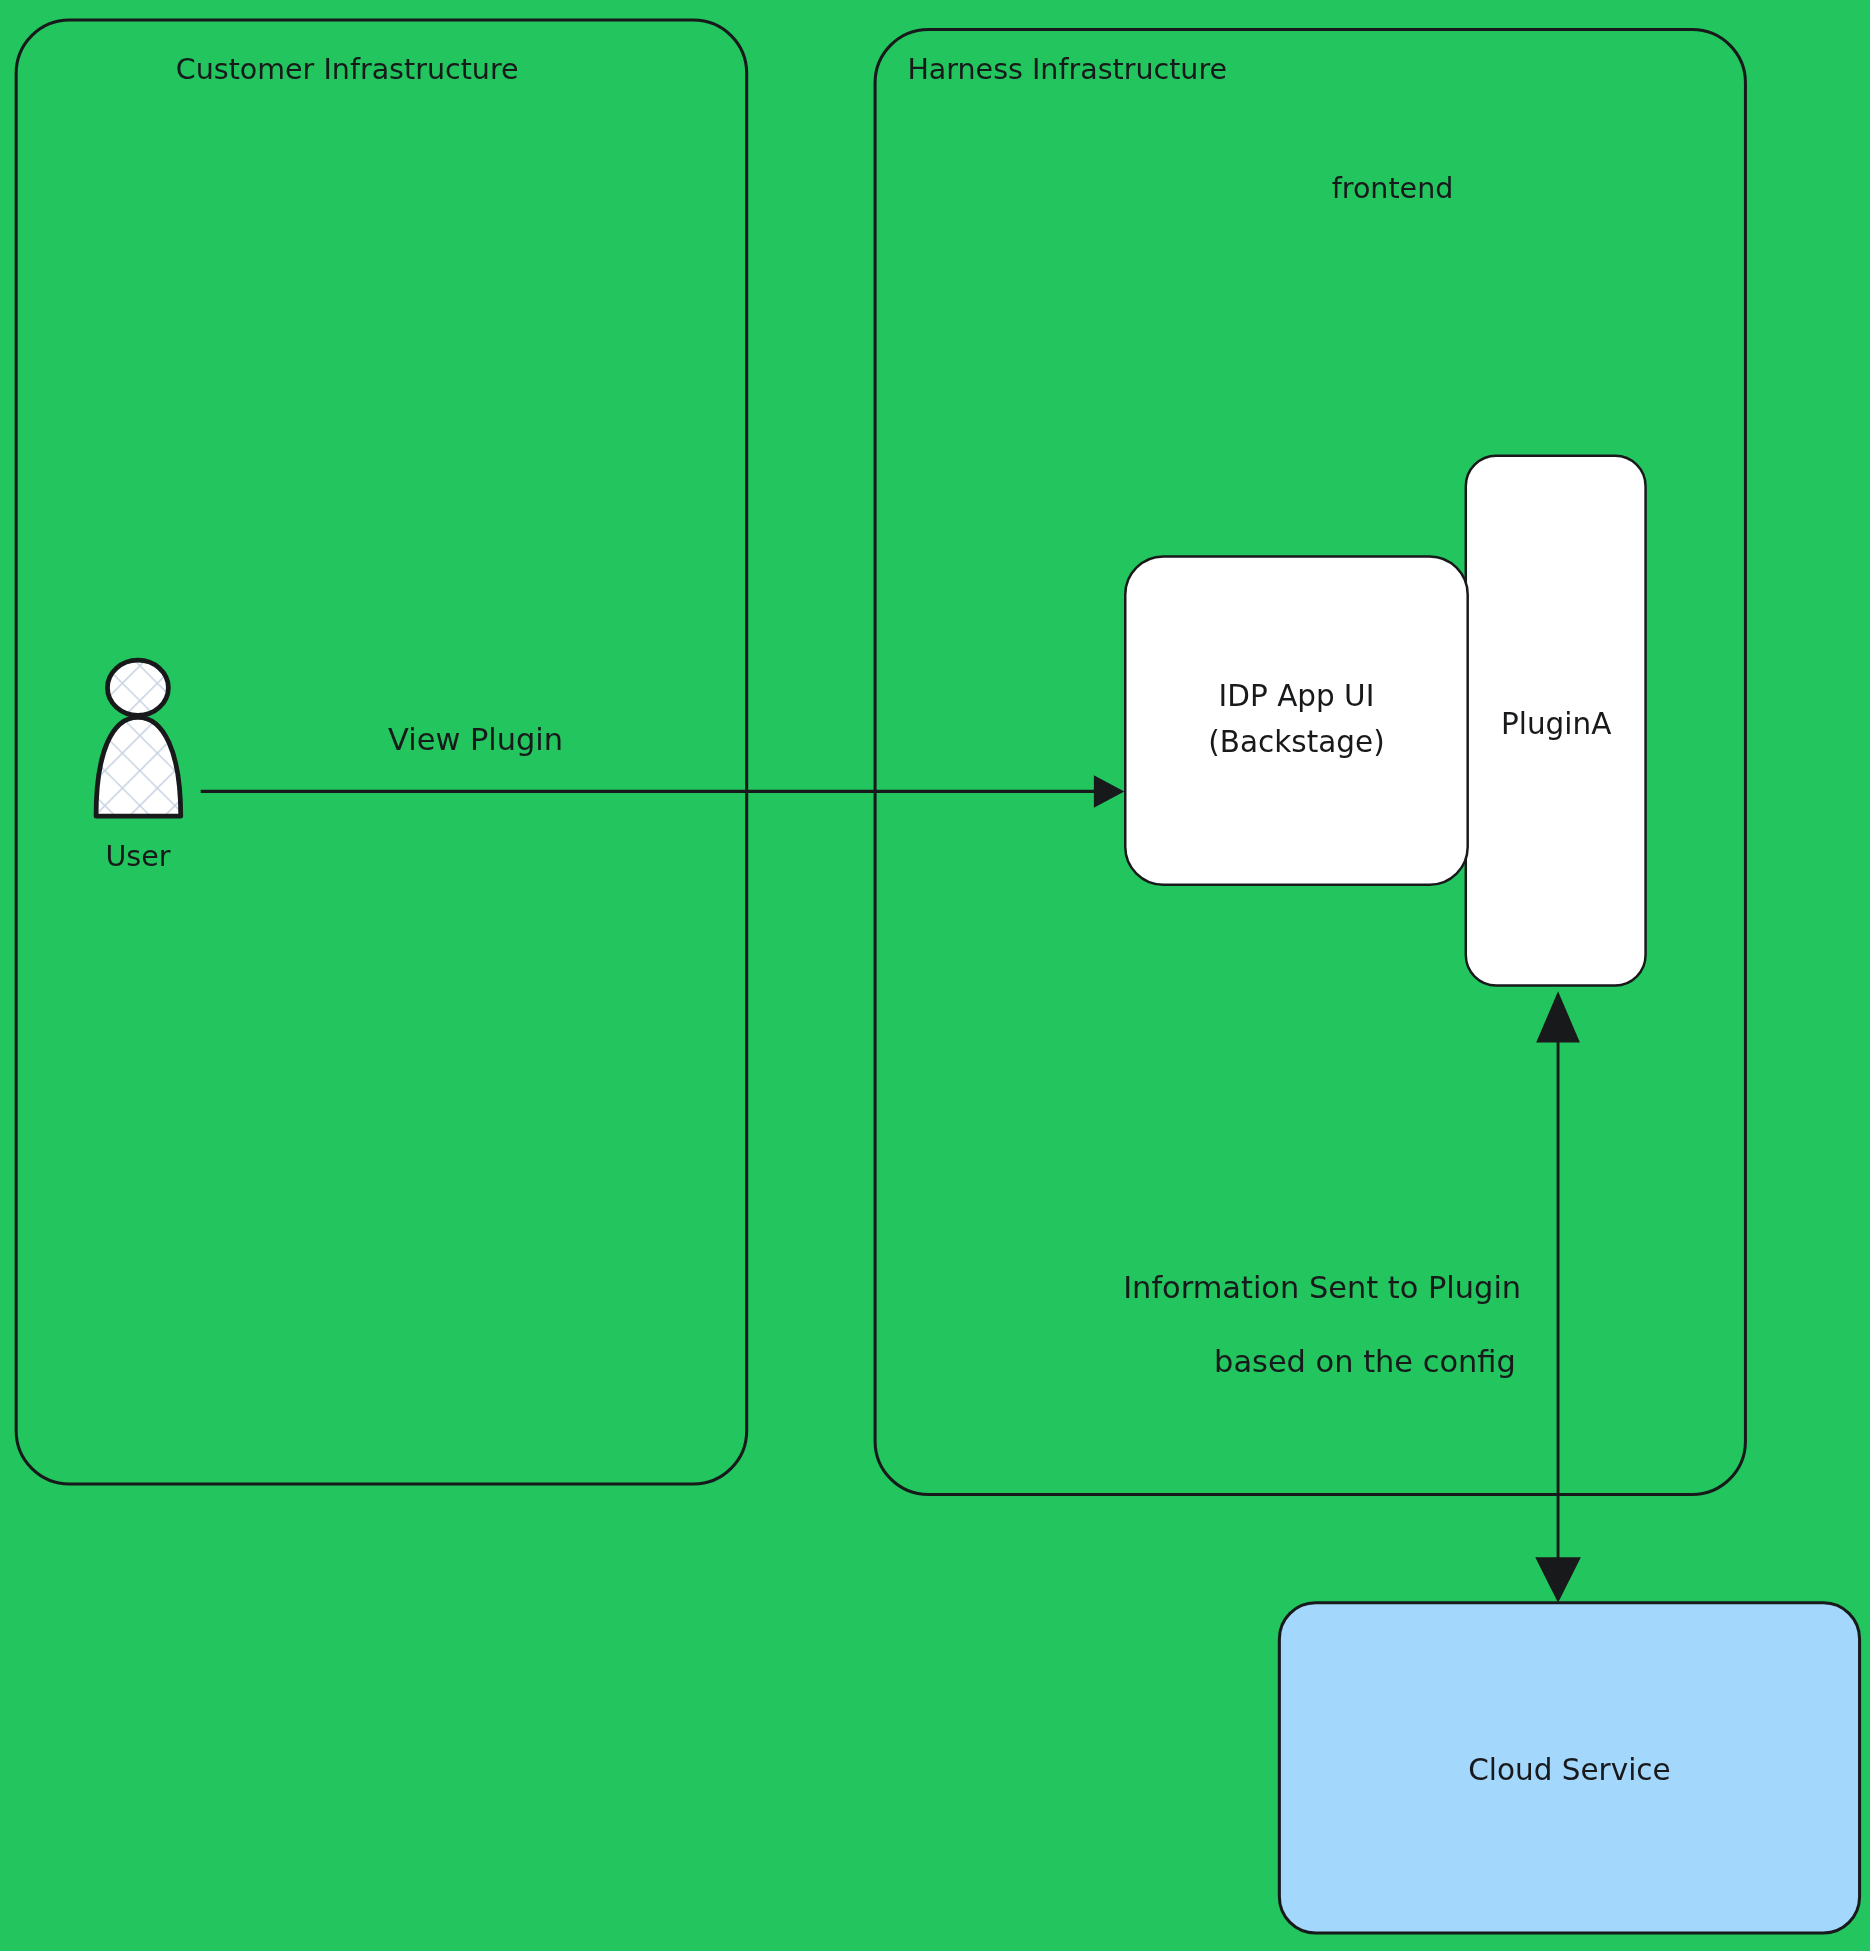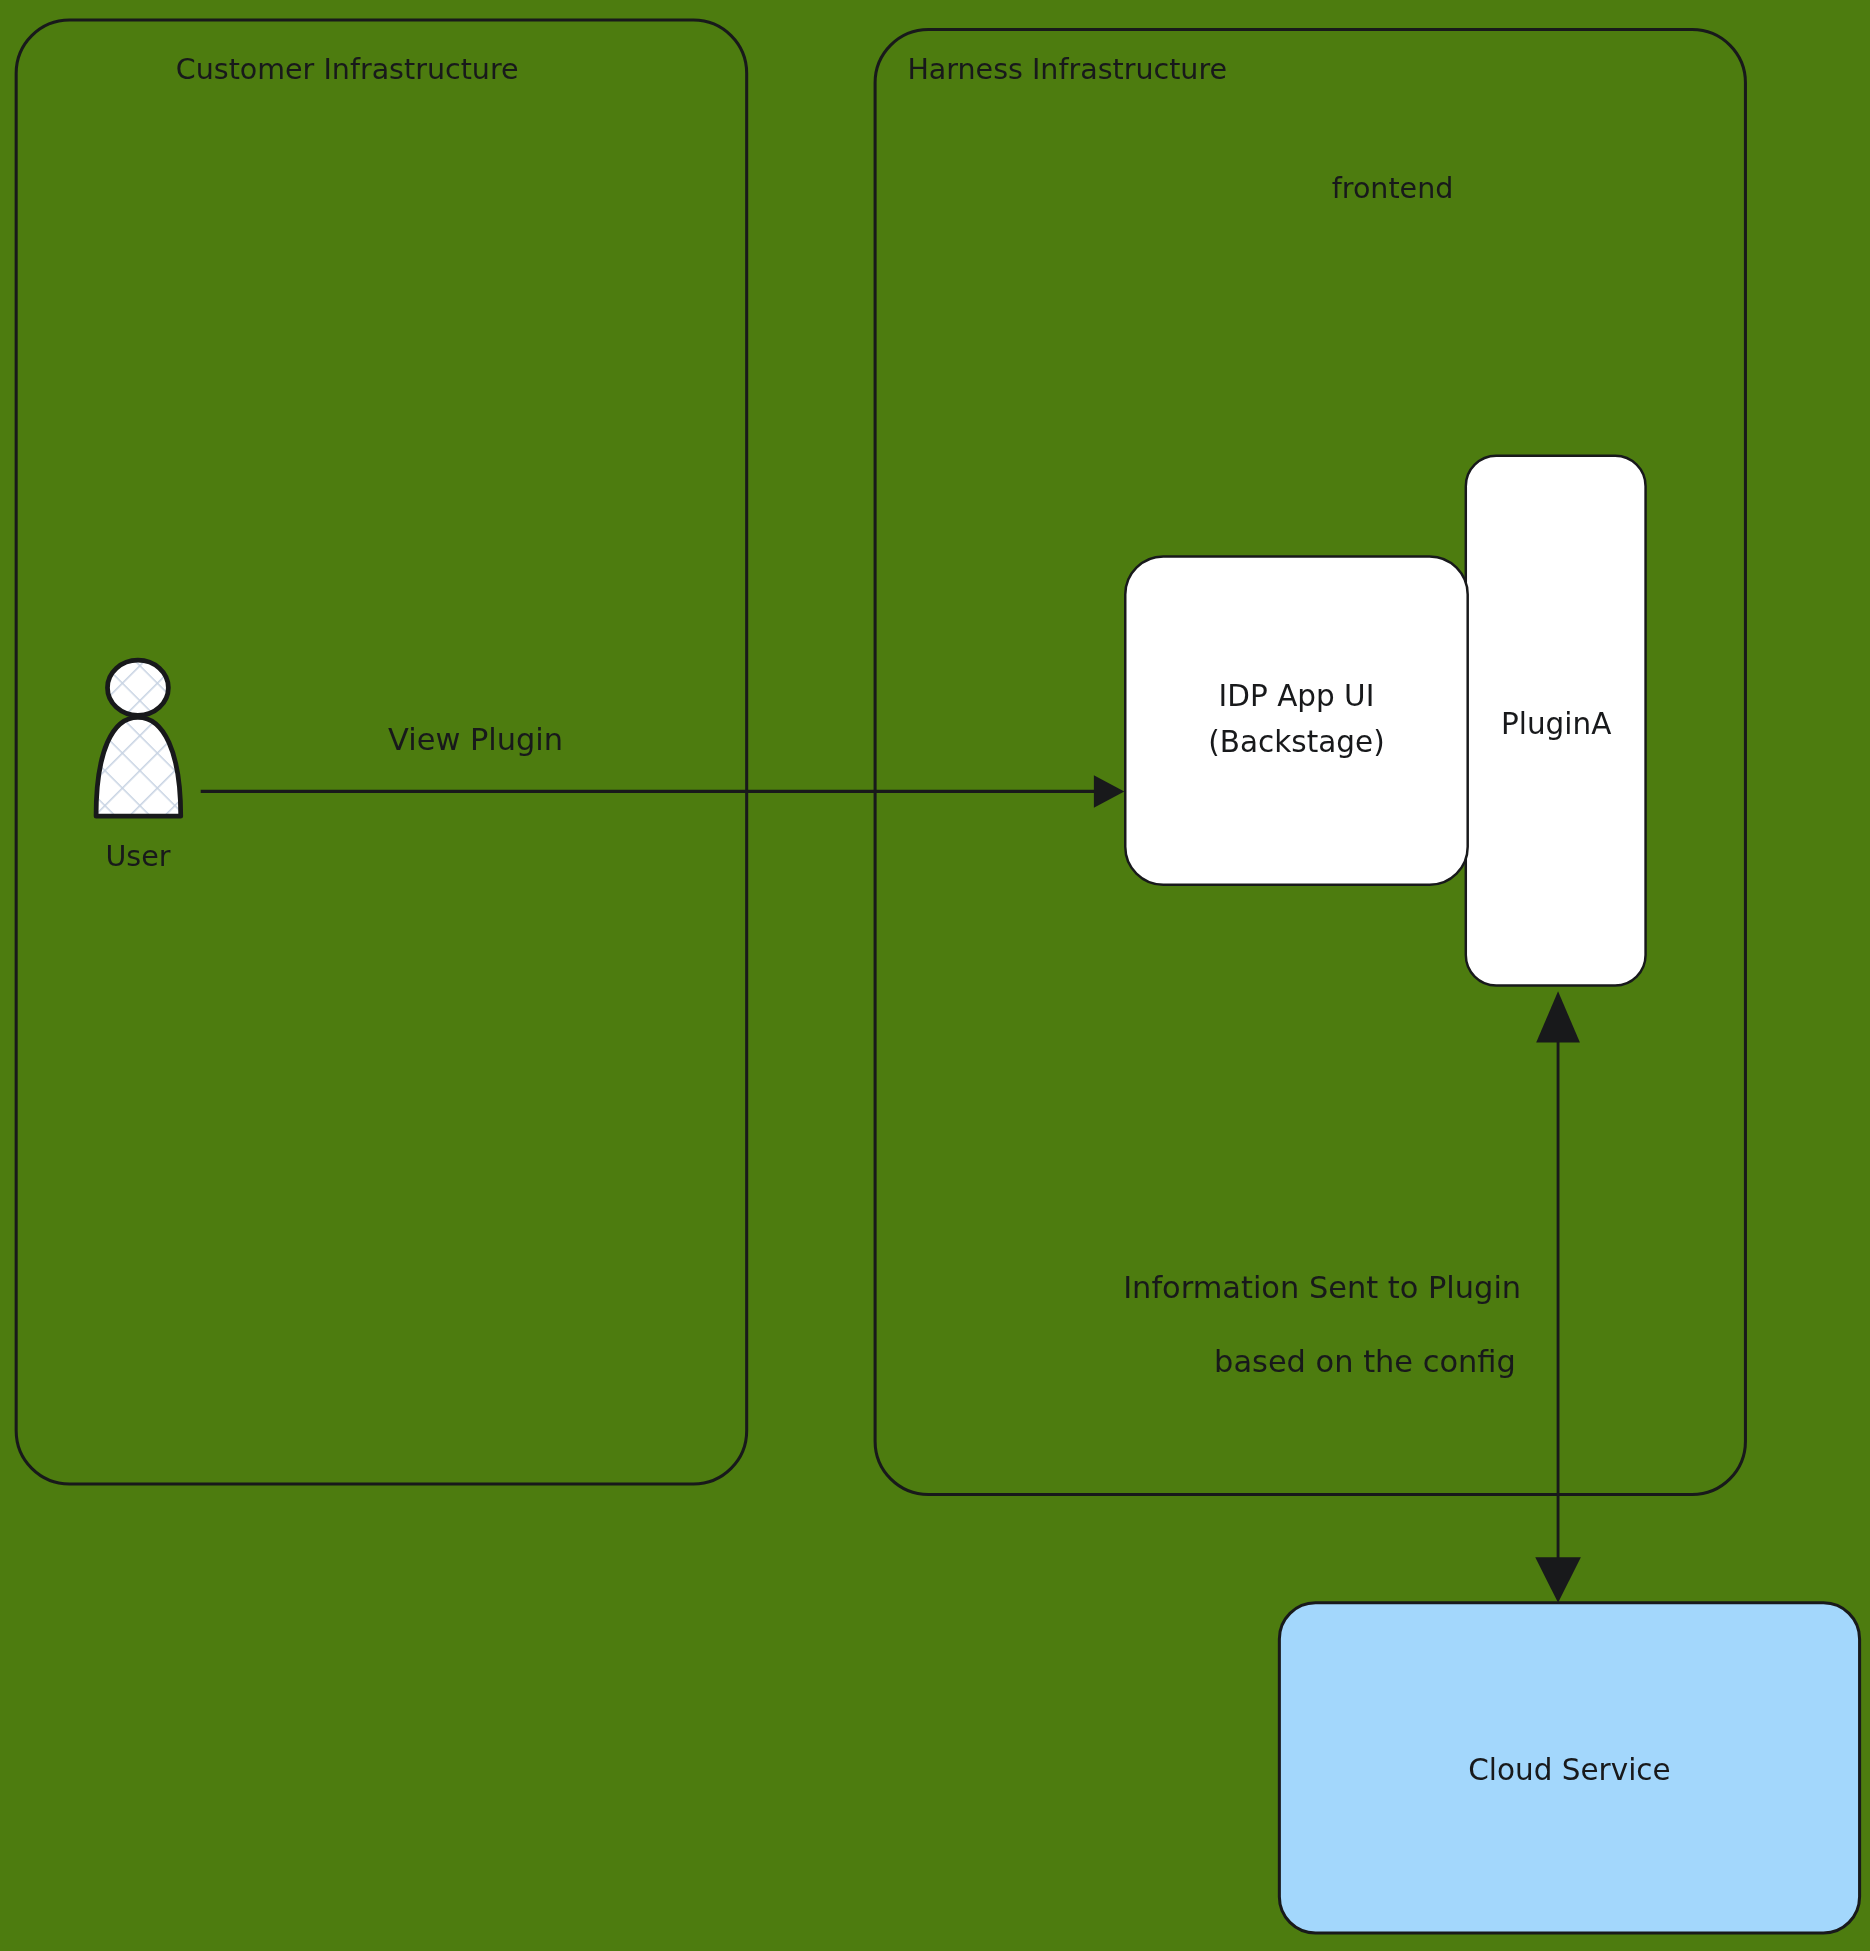--- a/index.html
+++ b/index.html
@@ -8,21 +8,21 @@
     padding: 0;
     background: #ffffff;
   }
   body {
     font-family: "DejaVu Sans", sans-serif;
   }
   #canvas-wrap {
     position: relative;
     width: 1871px;
     height: 1952px;
-    background: #4d7c0f;
+    background: #22c55e;
     overflow: hidden;
   }
   svg.diagram {
     display: block;
     width: 1871px;
     height: 1952px;
   }
   text {
     font-family: "DejaVu Sans", sans-serif;
     fill: #18191b;

